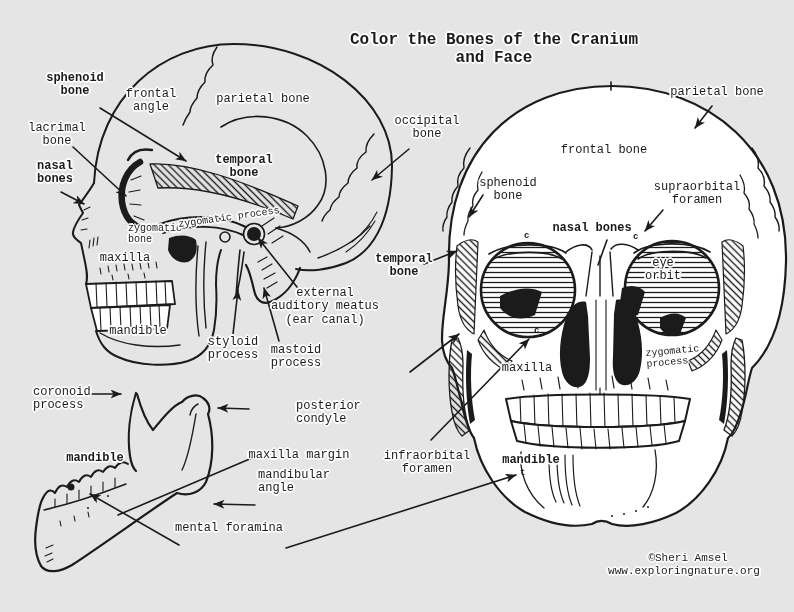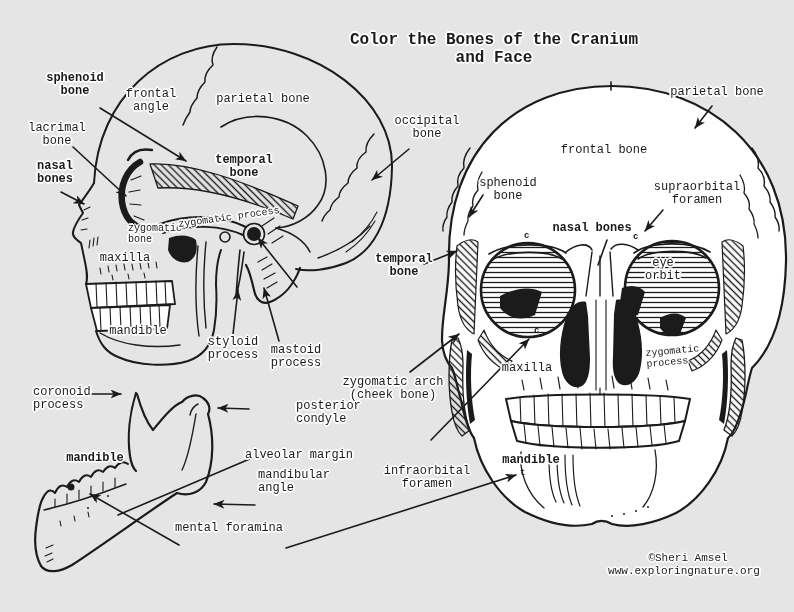--- a/index.html
+++ b/index.html
@@ -190,49 +190,50 @@
 bone</div>
 <div class="lbl la sm" style="left:128px;top:223px;">zygomatic
 bone</div>
 <div class="lbl sm rot8" style="left:229px;top:212px;">zygomatic process</div>
 <div class="lbl" style="left:125px;top:252px;">maxilla</div>
 <div class="lbl" style="left:138px;top:325px;">mandible</div>
 <div class="lbl" style="left:233px;top:336px;">styloid
 process</div>
 <div class="lbl" style="left:296px;top:344px;">mastoid
 process</div>
+<div class="lbl" style="left:325px;top:287px;">external
+auditory meatus
+(ear canal)</div>
 <div class="lbl" style="left:427px;top:115px;">occipital
 bone</div>
 
 <div class="lbl" style="left:717px;top:86px;">parietal bone</div>
 <div class="lbl" style="left:604px;top:144px;">frontal bone</div>
 <div class="lbl" style="left:508px;top:177px;">sphenoid
 bone</div>
 <div class="lbl" style="left:697px;top:181px;">supraorbital
 foramen</div>
 <div class="lbl b" style="left:592px;top:222px;">nasal bones</div>
 <div class="lbl" style="left:663px;top:257px;">eye
 orbit</div>
 <div class="lbl b" style="left:404px;top:253px;">temporal
 bone</div>
-<div class="lbl" style="left:393px;top:376px;">zygomatic arch
-(cheek bone)</div>
 <div class="lbl" style="left:527px;top:362px;">maxilla</div>
 <div class="lbl la sm rot4" style="left:645px;top:348px;">zygomatic
 process</div>
-<div class="lbl" style="left:427px;top:465px;">infraorbital
+<div class="lbl" style="left:427px;top:450px;">infraorbital
 foramen</div>
 <div class="lbl b" style="left:531px;top:454px;">mandible</div>
 
 <div class="lbl la" style="left:33px;top:386px;">coronoid
 process</div>
 <div class="lbl la" style="left:252px;top:400px;margin-left:44px;">posterior
 condyle</div>
 <div class="lbl b" style="left:95px;top:452px;">mandible</div>
-<div class="lbl" style="left:299px;top:449px;">alveolar margin</div>
+<div class="lbl" style="left:299px;top:449px;">maxilla margin</div>
 <div class="lbl la" style="left:258px;top:469px;">mandibular
 angle</div>
 <div class="lbl" style="left:229px;top:522px;">mental foramina</div>
 
 <div class="mark" style="left:524px;top:231px;">c</div>
 <div class="mark" style="left:633px;top:232px;">c</div>
 <div class="mark" style="left:534px;top:326px;">c</div>
 <div class="mark" style="left:628px;top:332px;">c</div>
 <div class="mark" style="left:520px;top:468px;">t</div>
 

